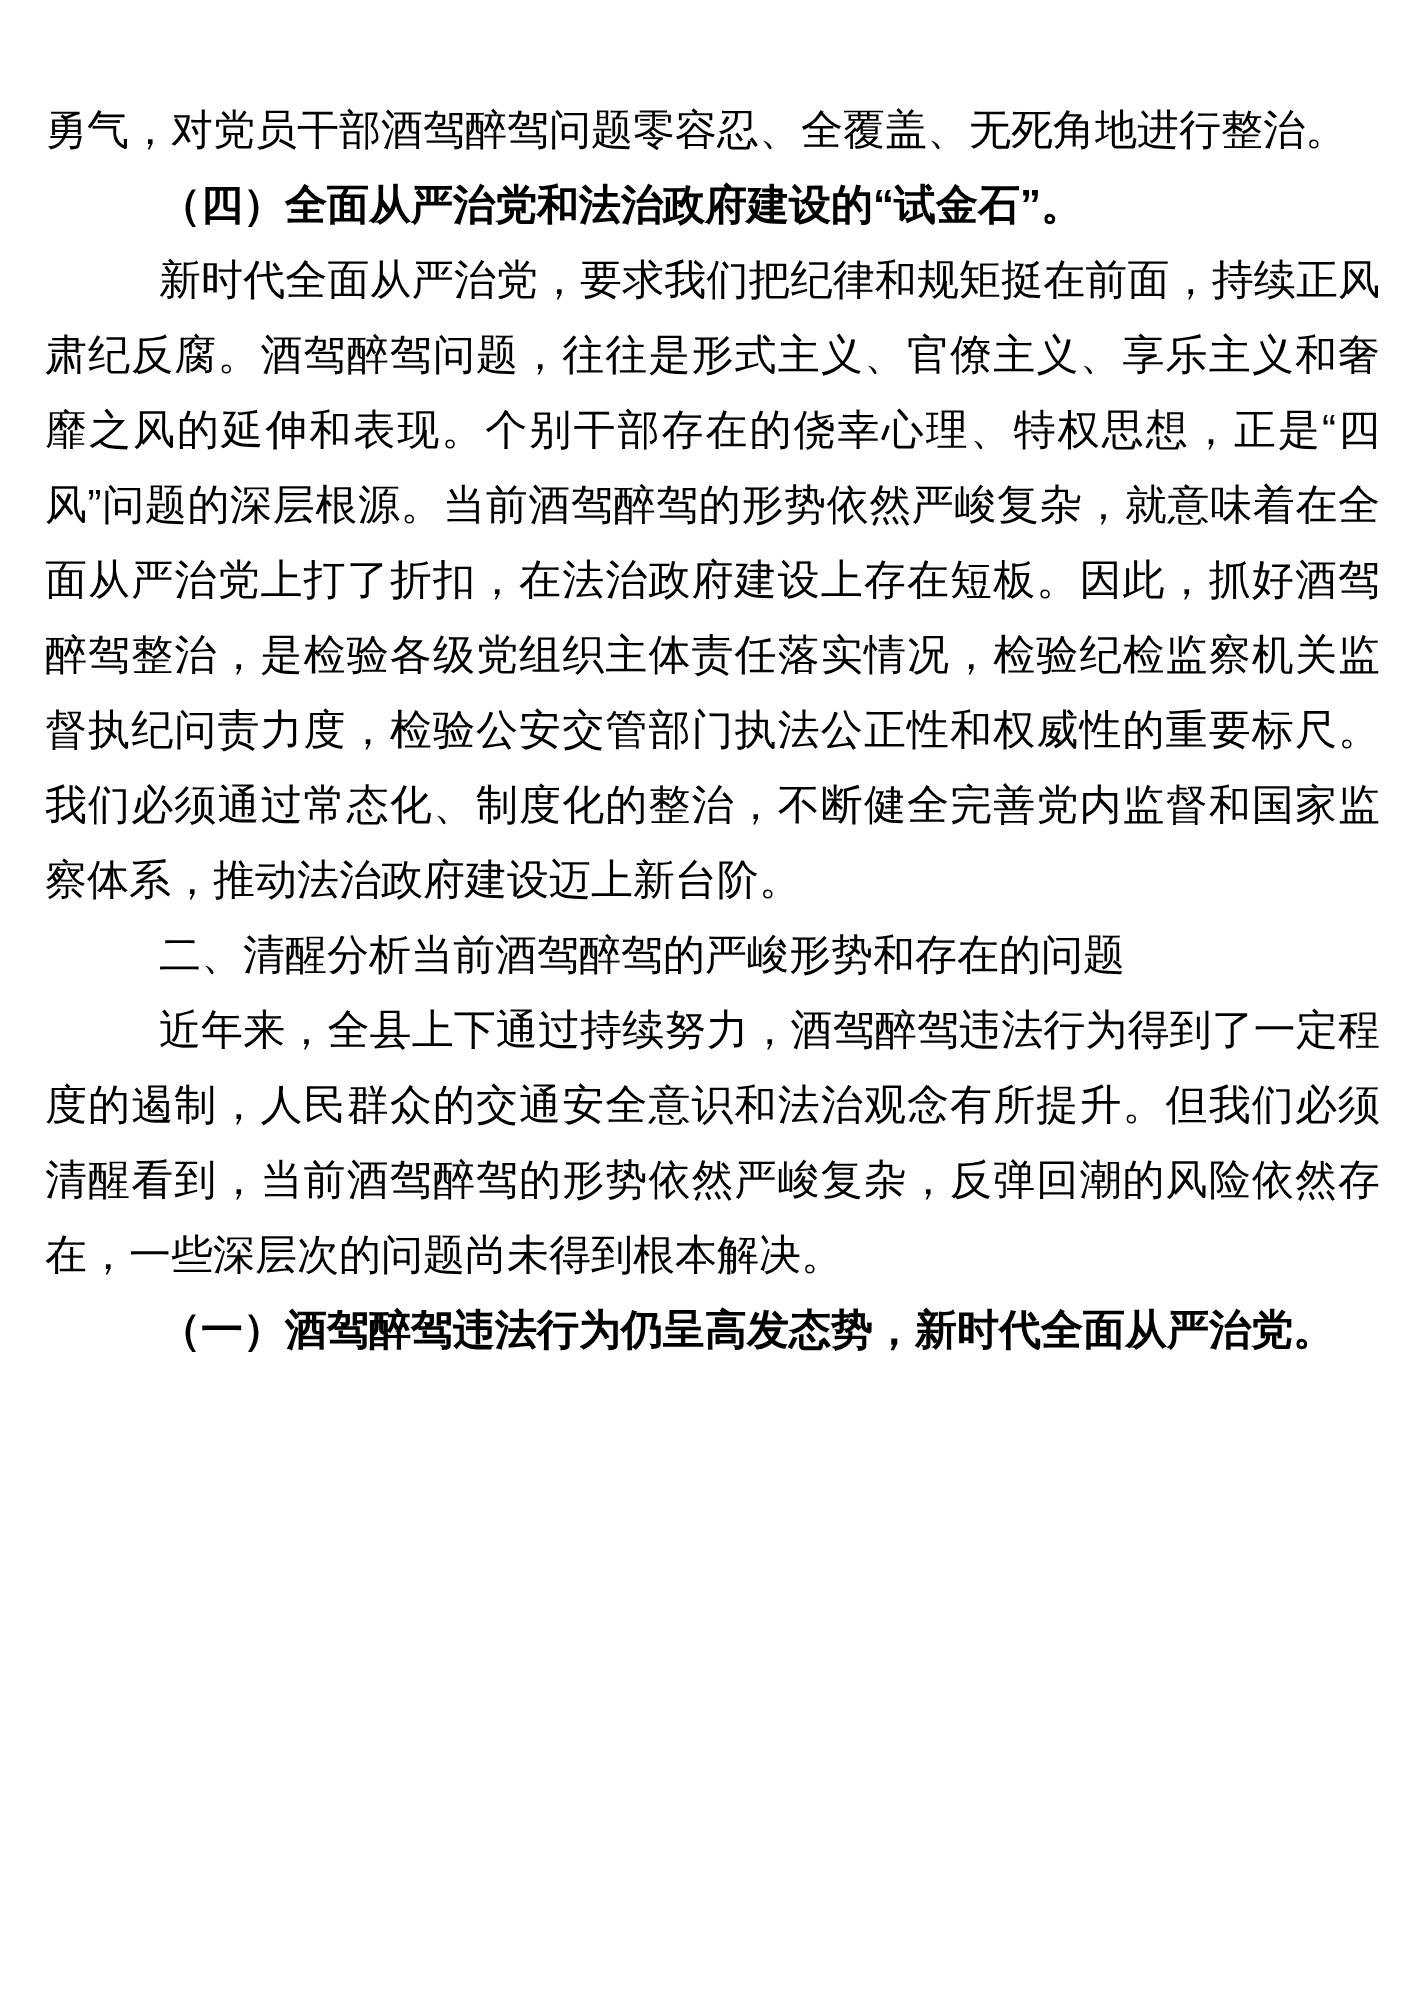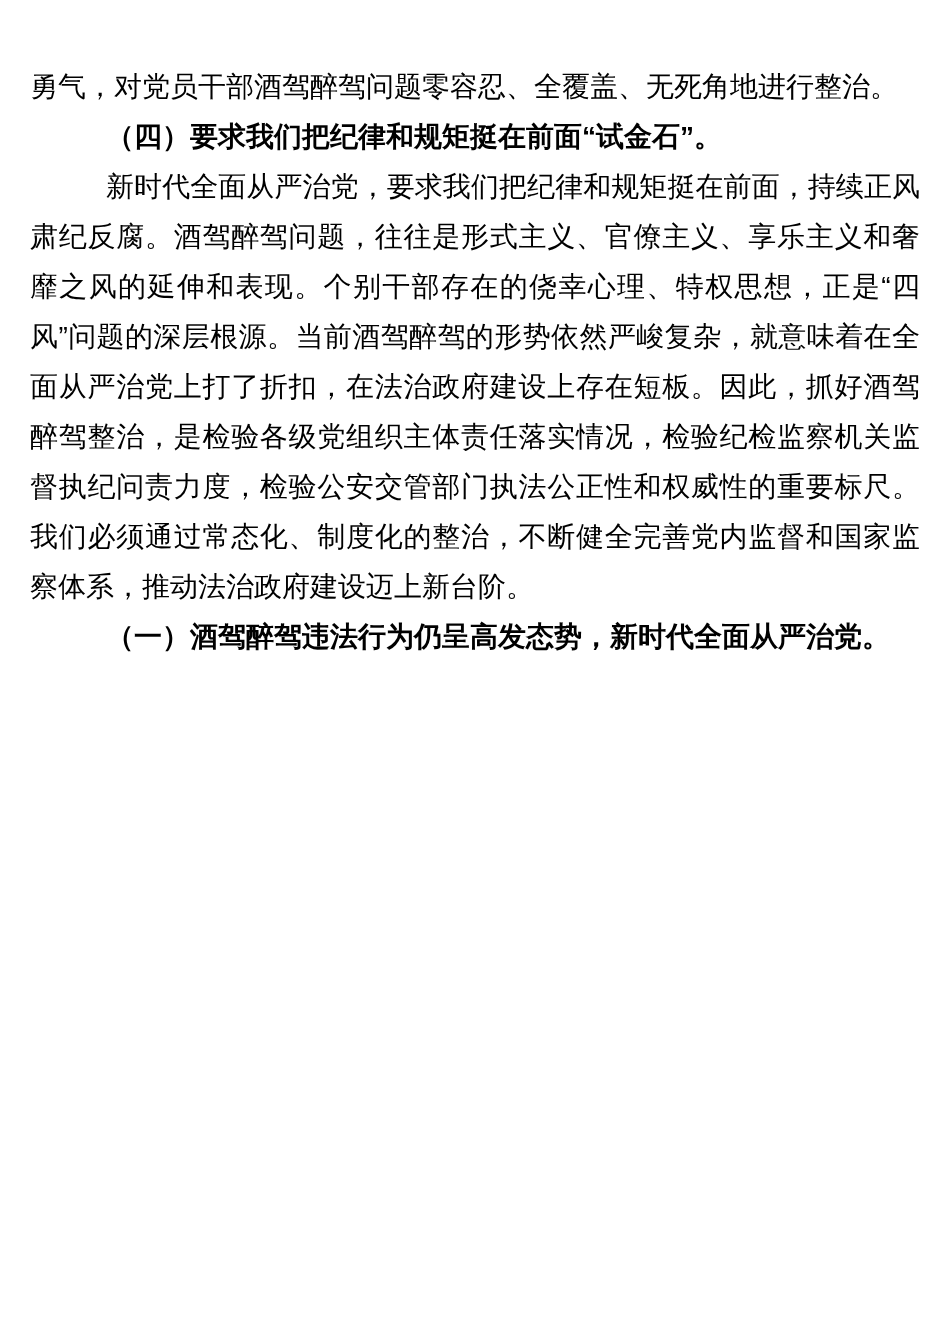--- a/index.html
+++ b/index.html
@@ -29,17 +29,19 @@
   }
   .doc p.p.noindent { text-indent: 0; }
   .doc p.p.bold { font-weight: 700; }
 </style>
 </head>
 <body>
 
 <div class="page">
   <div class="doc">
       <p class="p noindent">勇气，对党员干部酒驾醉驾问题零容忍、全覆盖、无死角地进行整治。</p>
-      <p class="p bold">（四）要求我们把纪律和规矩挺在前面“试金石”。</p>
+      <p class="p bold">（四）全面从严治党和法治政府建设的“试金石”。</p>
       <p class="p">新时代全面从严治党，要求我们把纪律和规矩挺在前面，持续正风肃纪反腐。酒驾醉驾问题，往往是形式主义、官僚主义、享乐主义和奢靡之风的延伸和表现。个别干部存在的侥幸心理、特权思想，正是“四风”问题的深层根源。当前酒驾醉驾的形势依然严峻复杂，就意味着在全面从严治党上打了折扣，在法治政府建设上存在短板。因此，抓好酒驾醉驾整治，是检验各级党组织主体责任落实情况，检验纪检监察机关监督执纪问责力度，检验公安交管部门执法公正性和权威性的重要标尺。我们必须通过常态化、制度化的整治，不断健全完善党内监督和国家监察体系，推动法治政府建设迈上新台阶。</p>
+      <p class="p">二、清醒分析当前酒驾醉驾的严峻形势和存在的问题</p>
+      <p class="p">近年来，全县上下通过持续努力，酒驾醉驾违法行为得到了一定程度的遏制，人民群众的交通安全意识和法治观念有所提升。但我们必须清醒看到，当前酒驾醉驾的形势依然严峻复杂，反弹回潮的风险依然存在，一些深层次的问题尚未得到根本解决。</p>
       <p class="p bold">（一）酒驾醉驾违法行为仍呈高发态势，新时代全面从严治党。</p>
     </div>
 </div>
 
 </body></html>

